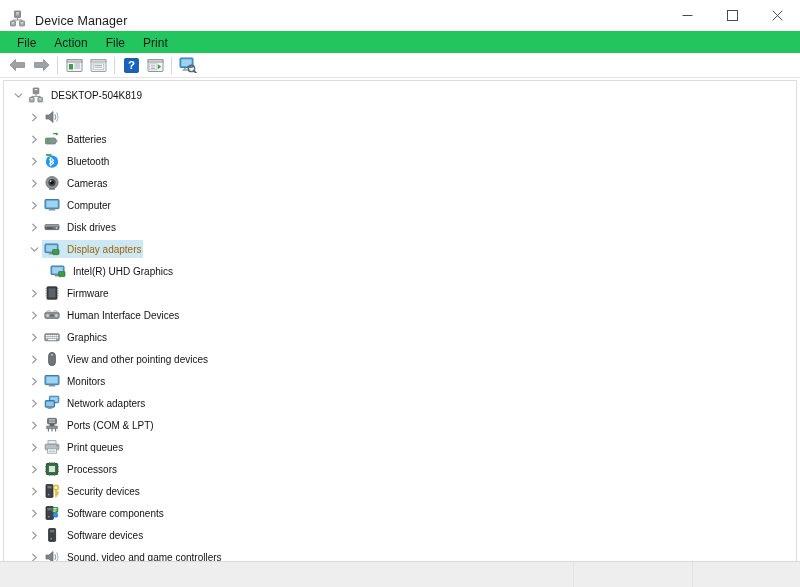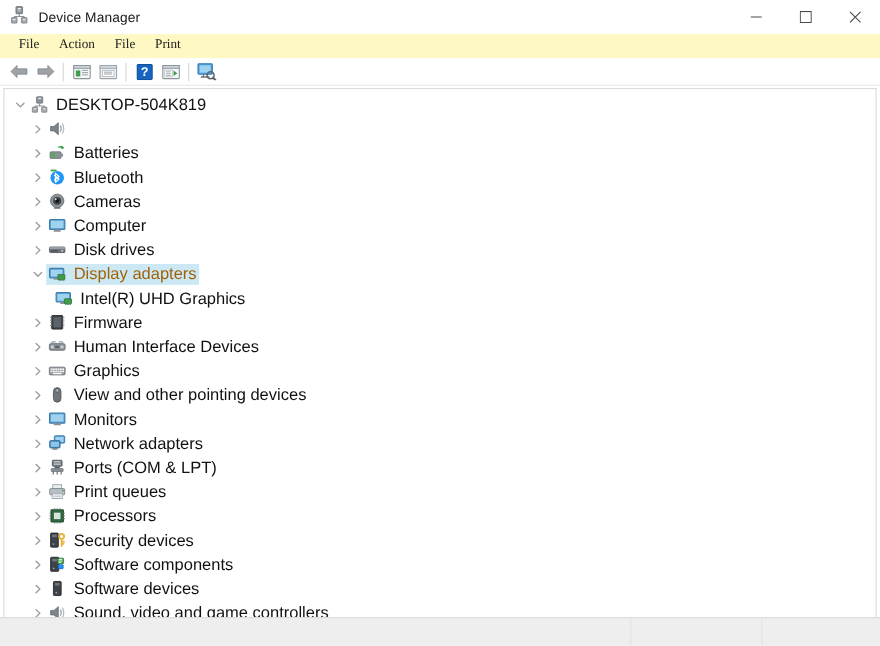--- a/index.html
+++ b/index.html
@@ -17,21 +17,21 @@
     background: #ffffff;
     display: flex;
     flex-direction: column;
   }
 
   
   .titlebar {
     height: 31px;
     background: #ffffff;
     display: flex;
-    align-items: center;
+    align-items: flex-end;
     flex: 0 0 auto;
     gap: 24px;
   }
   .title-left {
     display: flex;
     align-items: center;
     padding-left: 9px;
     gap: 9px;
   }
   .title-text {
@@ -47,26 +47,25 @@
   .winbtn {
     width: 45px; height: 31px;
     display: flex; align-items: center; justify-content: center;
     color: #4a4a4a;
   }
   .winbtn svg { display:block; }
 
   
   .menubar {
     height: 22px;
-    background: #fef9c3;
-    display: flex;
-    align-items: flex-start;
+    background: #22c55e;
+    display: flex;
+    align-items: flex-end;
     padding-left: 8px;
     flex: 0 0 auto;
-    font-family: Liberation Serif, serif;
   }
   .menu-item {
     font-size: 12px;
     color: #1c1c1c;
     padding: 2px 9px;
     line-height: 15px;
   }
 
   
   .toolbar {
@@ -100,21 +99,21 @@
     background: #ffffff;
     border: 1px solid #dcdcdc;
     border-bottom: none;
     overflow: hidden;
     padding-top: 3px;
   }
   .row {
     height: 22px;
     display: flex;
     align-items: center;
-    font-size: 15px;
+    font-size: 10px;
     color: #111111;
     white-space: nowrap;
   }
   .chev {
     width: 16px; height: 22px;
     flex: 0 0 16px;
     display: flex; align-items: center; justify-content: center;
     color: #9a9a9a;
   }
   .chev svg { display:block; }

